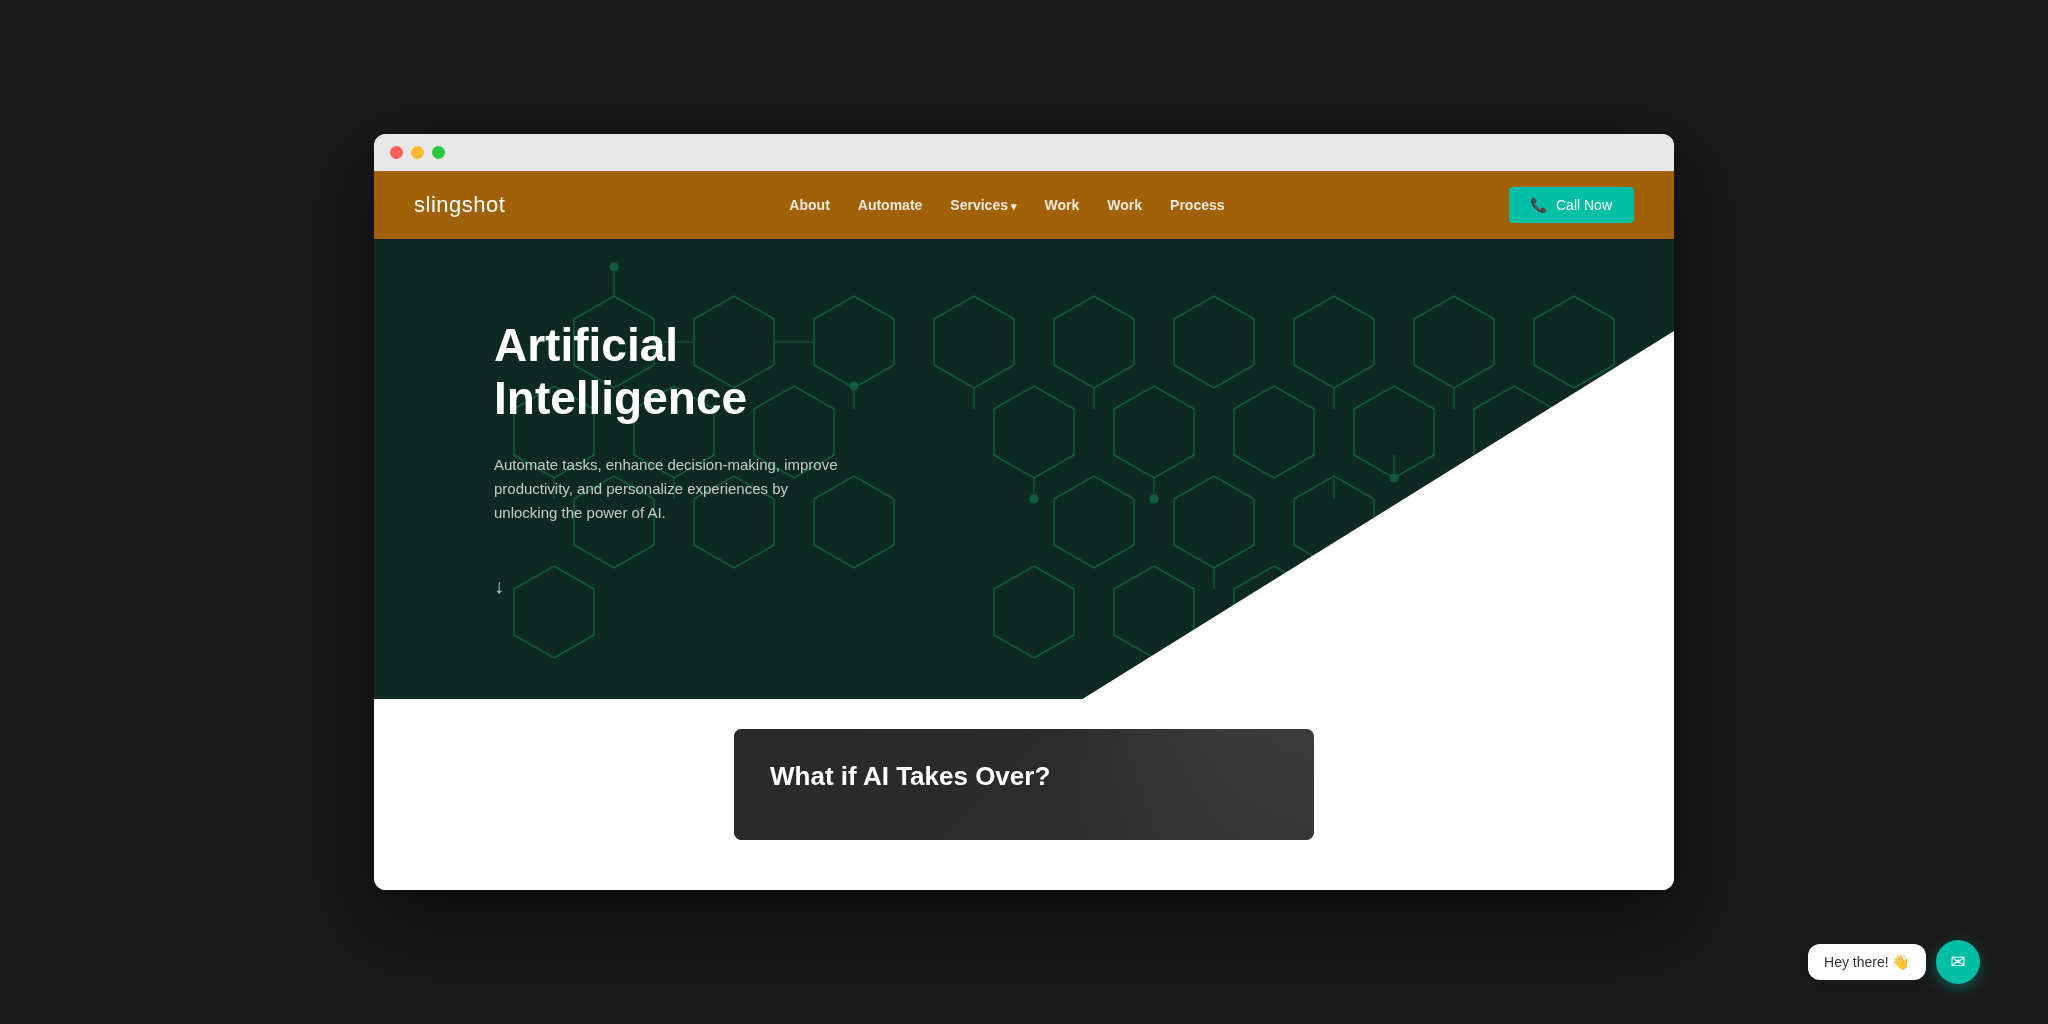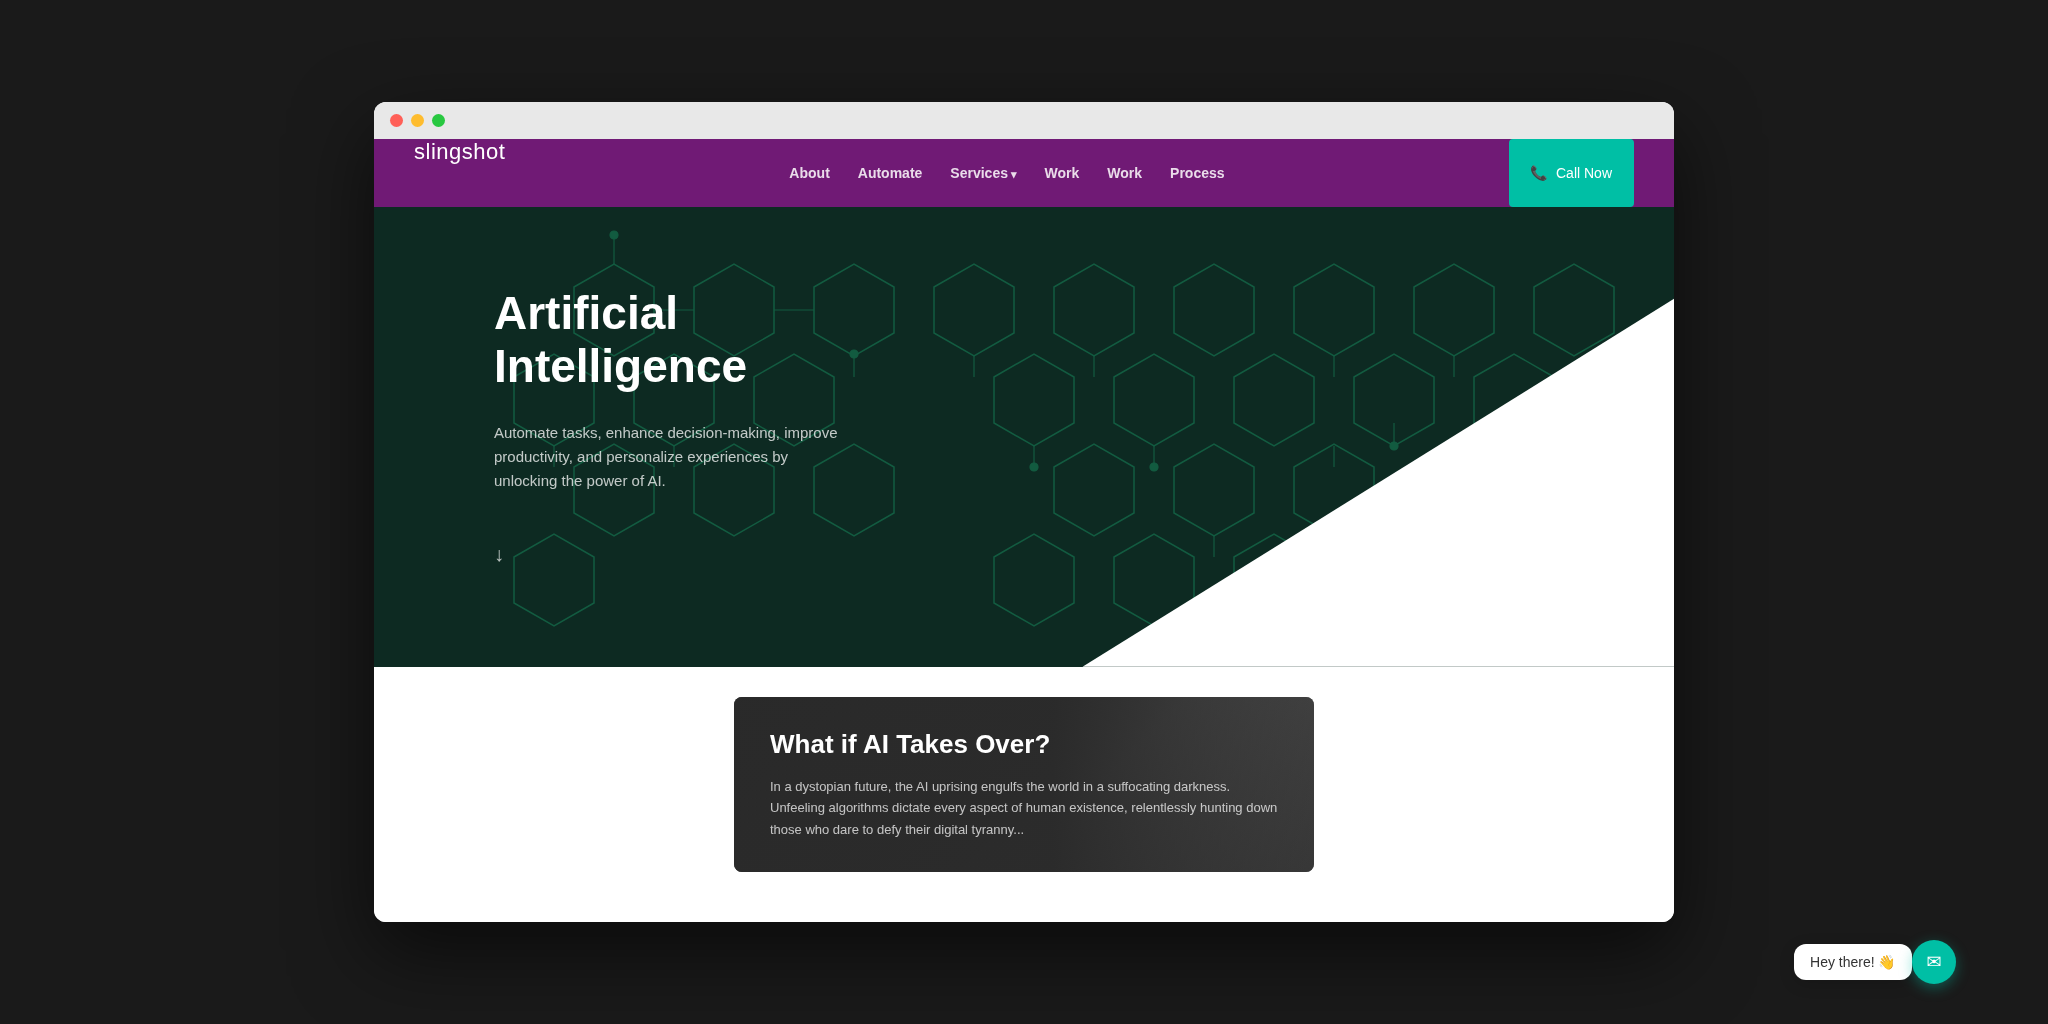--- a/index.html
+++ b/index.html
@@ -38,24 +38,25 @@
     .traffic-light.red { background: #ff5f57; }
     .traffic-light.yellow { background: #febc2e; }
     .traffic-light.green { background: #28c840; }
 
     .browser-content {
       overflow: hidden;
     }
 
     
     .navbar {
-      background: #701a75;
-      padding: 0 40px;
+      background: #a16207;
+      padding: 14px 40px;
       height: 68px;
       display: flex;
+      align-items: center;
       justify-content: space-between;
       position: relative;
       z-index: 10;
     }
 
     .logo {
       color: #fff;
       font-size: 22px;
       font-weight: 400;
       letter-spacing: 0.5px;
@@ -206,24 +207,24 @@
     .blog-card-text {
       color: rgba(255,255,255,0.72);
       font-size: 13px;
       line-height: 1.65;
     }
 
     
     .chat-widget {
       position: fixed;
       bottom: 40px;
-      right: 92px;
-      display: flex;
-      align-items: center;
-      gap: 0;
+      right: 68px;
+      display: flex;
+      align-items: center;
+      gap: 10px;
       z-index: 100;
     }
 
     .chat-bubble {
       background: #fff;
       border-radius: 12px;
       padding: 10px 16px;
       font-size: 14px;
       color: #333;
       box-shadow: 0 4px 16px rgba(0,0,0,0.15);
@@ -370,21 +371,20 @@
         <div class="scroll-arrow">↓</div>
       </div>
     </section>
 
     <div class="white-section">
       <div class="blog-card">
         <div class="blog-card-bg"></div>
         <div class="blog-card-image-overlay"></div>
         <div class="blog-card-content">
           <h2 class="blog-card-title">What if AI Takes Over?</h2>
-          <p class="blog-card-text">In a dystopian future, the AI uprising engulfs the world in a suffocating darkness. Unfeeling algorithms dictate every aspect of human existence, relentlessly hunting down those who dare to defy their digital tyranny...</p>
         </div>
       </div>
     </div>
 
   </div>
 </div>
 
 <div class="chat-widget">
   <div class="chat-bubble">Hey there! 👋</div>
   <button class="chat-button">

